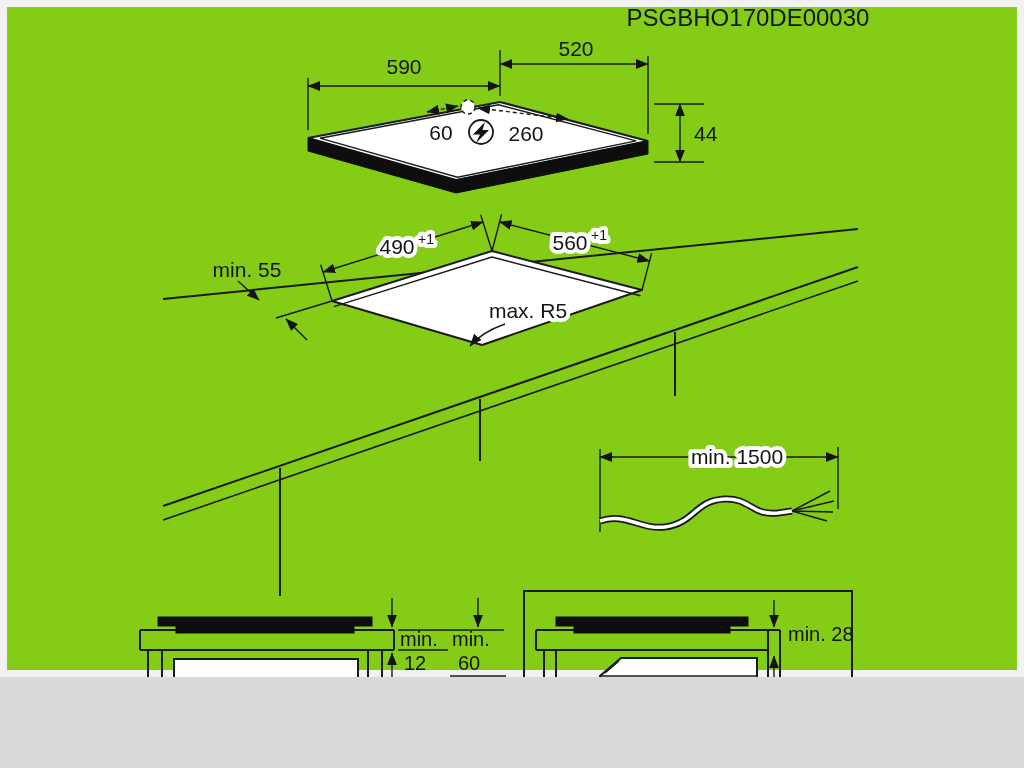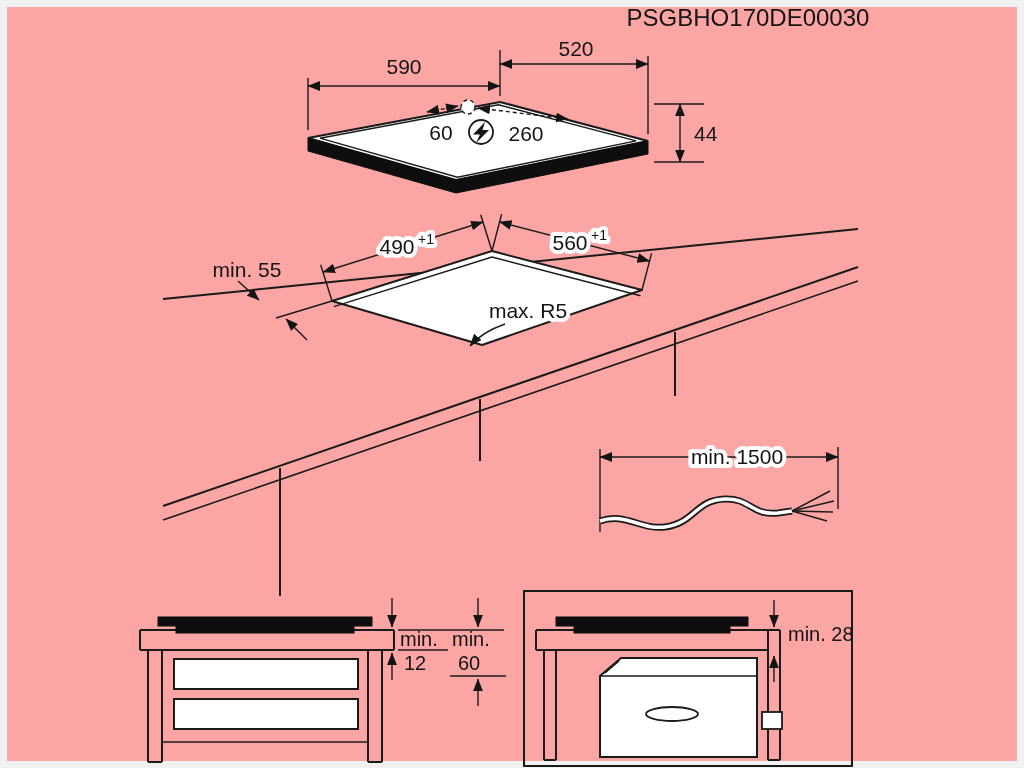--- a/index.html
+++ b/index.html
@@ -1,16 +1,16 @@
 <!DOCTYPE html>
 <html><head>
 <meta charset="utf-8">
 <style>
   html,body{margin:0;padding:0;background:#d9d9d9;}
-  .page{width:1024px;height:768px;background:#fca5a5;position:relative;overflow:hidden;
+  .page{width:1024px;height:677px;background:#84cc16;position:relative;overflow:hidden;
         box-shadow:inset 0 0 0 7px #f1f1f1;}
   svg{display:block;}
   text{font-family:"Liberation Sans","DejaVu Sans",sans-serif;fill:#141414;}
   .dimtext{font-size:21px;}
   .title{font-size:24px;}
   .sup{font-size:14px;}
   .small{font-size:20px;}
   .halo{paint-order:stroke;stroke:#ffffff;stroke-width:8px;stroke-linejoin:round;}
   .ln{stroke:#1a1a1a;fill:none;stroke-linecap:butt;}
   .sw2{stroke-width:2;}

